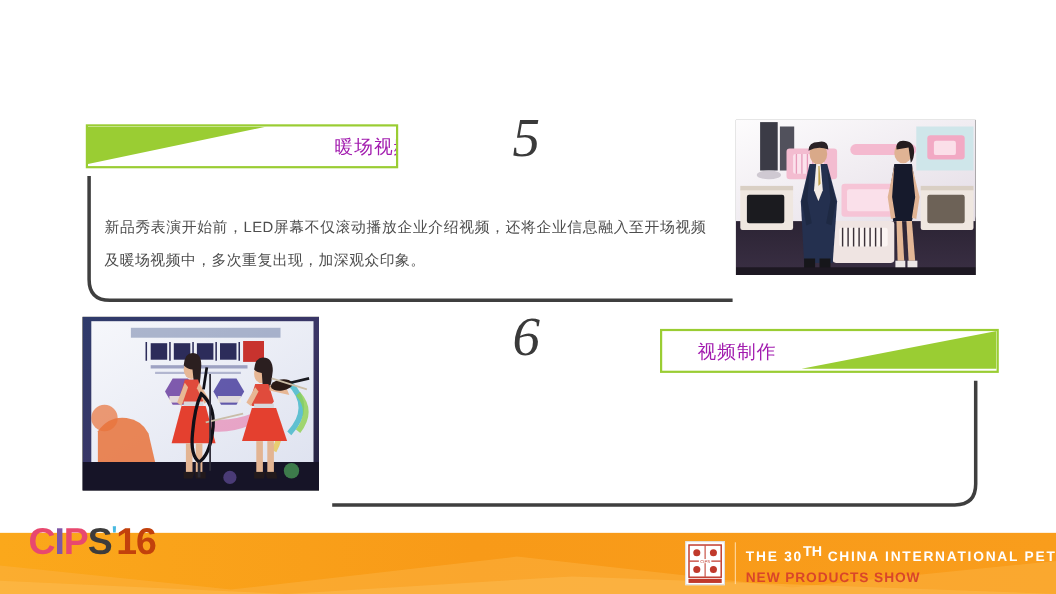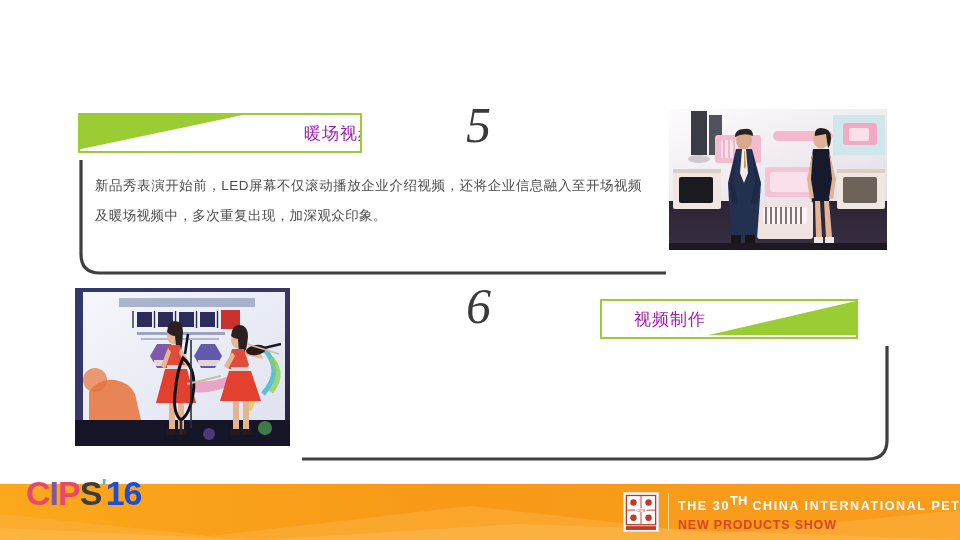--- a/index.html
+++ b/index.html
@@ -22,21 +22,21 @@
   .tab .wedge{position:absolute;top:0;left:0;width:100%;height:100%;}
   .tab .label{
     position:absolute;top:0;left:16px;width:100%;height:100%;
     display:flex;align-items:center;
     font-size:17px;color:#a21caf;letter-spacing:1px;
     white-space:nowrap;
     text-align:center;
   }
   #tab5{left:78px;top:113px;width:284px;height:40px;}
   #tab5 .label{justify-content:flex-end;padding-right:16px;}
-  #tab6{left:600px;top:299px;width:258px;height:40px;}
+  #tab6{left:600px;top:299px;width:308px;height:40px;}
   #tab6 .label{justify-content:flex-start;padding-left:16px;}
 
   
   .bracket{position:absolute;}
   .bracket svg{display:block;}
 
   
   .numeral{
     position:absolute;
     font-family:"Liberation Serif","DejaVu Serif",serif;
@@ -50,21 +50,21 @@
 
   
   .para{
     position:absolute;
     font-size:13.5px;
     line-height:2.25;
     color:#4d4d4d;
     letter-spacing:.4px;
     text-align:justify;
   }
-  #para5{left:95px;top:171px;width:547px;}
+  #para5{left:95px;top:192px;width:547px;}
   #para6{left:329px;top:368px;width:543px;}
 
   
   .photo{position:absolute;overflow:hidden;background:#111;}
   #photo5{left:669px;top:109px;width:218px;height:141px;}
   #photo6{left:75px;top:288px;width:215px;height:158px;}
   .photo svg{display:block;width:100%;height:100%;}
 
   
   .footer{position:absolute;left:0;bottom:0;width:960px;height:56px;overflow:hidden;}
@@ -75,21 +75,21 @@
     font-family:"Liberation Sans","DejaVu Sans",sans-serif;
     font-weight:bold;font-size:34px;letter-spacing:-1px;
     line-height:1;white-space:nowrap;
   }
   .cips-logo span{display:inline-block;}
   .cl-c{color:#E8486F;}
   .cl-i{color:#7E57A8;}
   .cl-p{color:#E8486F;}
   .cl-s{color:#3C3C3C;}
   .cl-ap{color:#49B9E0;font-size:22px;vertical-align:top;}
-  .cl-6{color:#1d4ed8;}
+  .cl-6{color:#c2410c;}
 
   .footer-emblem{
     position:absolute;left:623px;bottom:8px;
     width:36px;height:40px;background:#fff;
     border:1px solid #ddd;box-sizing:border-box;
   }
   .footer-emblem svg{display:block;width:100%;height:100%;}
   .footer-divider{position:absolute;left:668px;bottom:9px;width:1px;height:38px;background:#ffd9a0;}
   .footer-txt{position:absolute;left:678px;bottom:9px;line-height:1;}
   .footer-line1{

